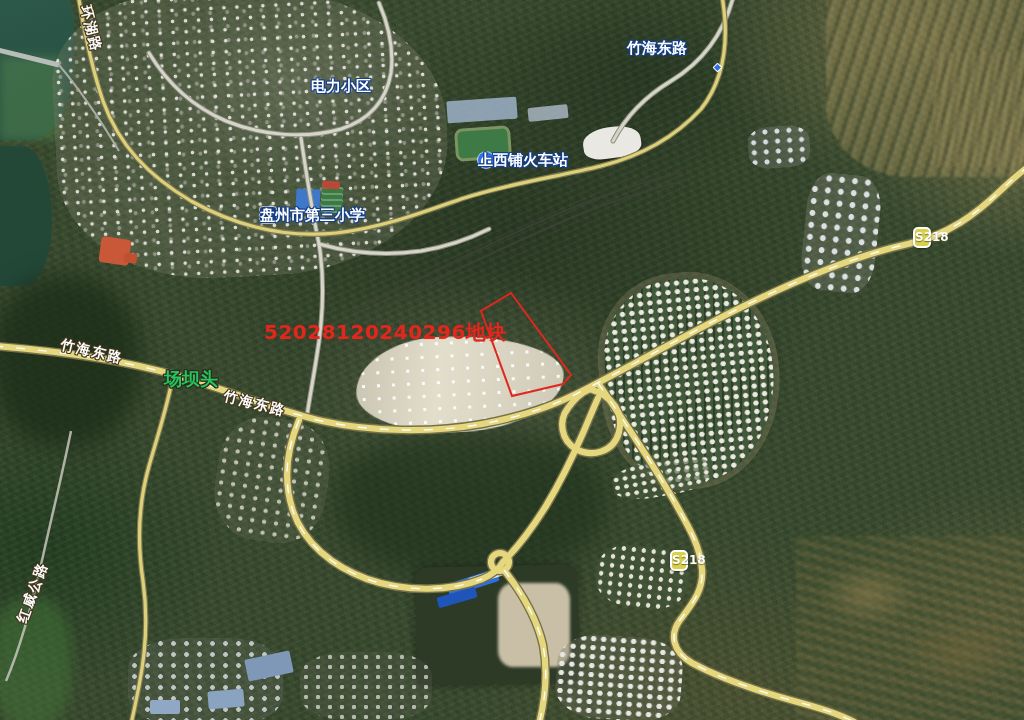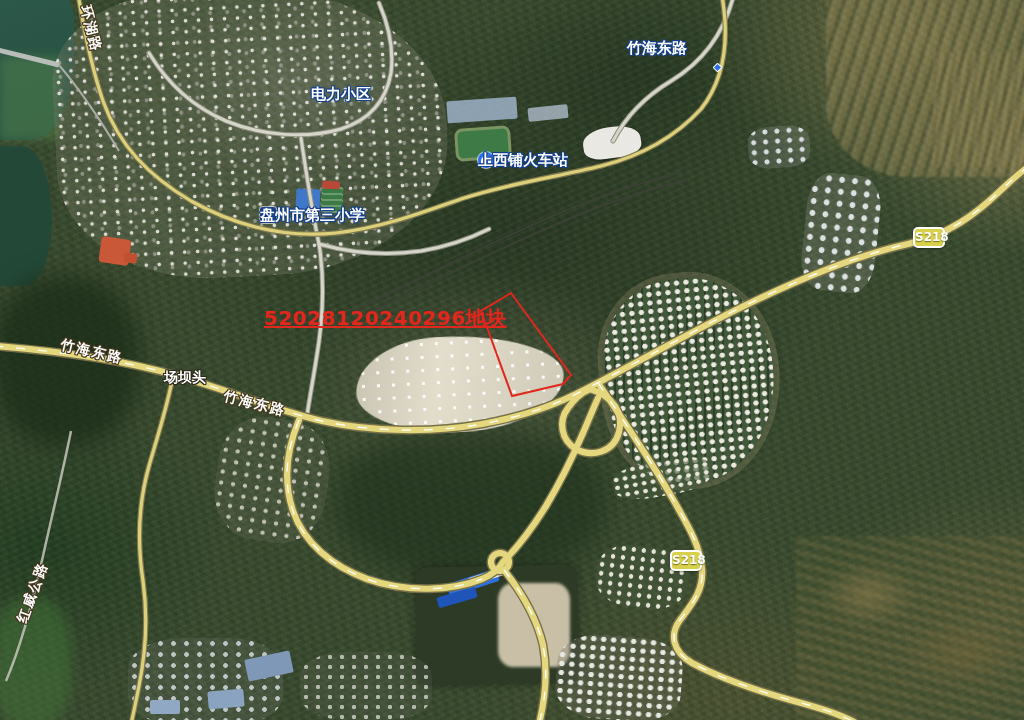--- a/index.html
+++ b/index.html
@@ -119,25 +119,25 @@
   svg{left:0;top:0;overflow:visible;}
 
   
   .lbl{font-weight:bold;white-space:nowrap;line-height:1;}
   .poi-t{color:#fff;font-size:15px;
     text-shadow:1px 0 0 #15408c,-1px 0 0 #15408c,0 1px 0 #15408c,0 -1px 0 #15408c,
       1px 1px 0 #15408c,-1px -1px 0 #15408c,1px -1px 0 #15408c,-1px 1px 0 #15408c;}
   .road-t{color:#fff;font-size:14px;letter-spacing:2px;
     text-shadow:1px 0 0 #46391f,-1px 0 0 #46391f,0 1px 0 #46391f,0 -1px 0 #46391f,
       1px 1px 0 #46391f,-1px -1px 0 #46391f,1px -1px 0 #46391f,-1px 1px 0 #46391f;}
-  .dark-t{color:#ffffff;font-size:14px;
+  .dark-t{color:#22c55e;font-size:18px;
     text-shadow:1px 0 0 #2e2a1c,-1px 0 0 #2e2a1c,0 1px 0 #2e2a1c,0 -1px 0 #2e2a1c,
       1px 1px 0 #2e2a1c,-1px -1px 0 #2e2a1c,1px -1px 0 #2e2a1c,-1px 1px 0 #2e2a1c;}
   .red-t{color:#e0281e;font-size:20px;letter-spacing:0.5px;text-shadow:0 0 1px rgba(190,20,10,.55);}
-  .badge{width:32px;height:21px;background:#d9d04c;border:2px solid #fff;border-radius:5px;
+  .badge{width:18px;height:21px;background:#d9d04c;border:2px solid #fff;border-radius:5px;
     color:#fff;font-size:12px;font-weight:bold;text-align:center;line-height:17px;
     box-shadow:0 1px 2px rgba(0,0,0,.4);text-shadow:0 1px 1px rgba(90,90,20,.8);}
   .icon-train{width:16px;height:16px;background:#2e6ff0;border-radius:50%;box-shadow:0 0 0 1px rgba(255,255,255,.7);}
   .icon-train i{position:absolute;left:3px;top:4px;width:10px;height:8px;background:#fff;border-radius:5px 5px 1px 1px;}
   .icon-train b{position:absolute;left:6px;top:7px;width:4px;height:5px;background:#2e6ff0;border-radius:2px 2px 0 0;}
   .icon-school{width:16px;height:16px;background:#1d3e80;border-radius:3px;box-shadow:0 0 0 1px rgba(255,255,255,.6);}
   .icon-school i{position:absolute;left:3px;top:4px;width:10px;height:4px;background:#fff;transform:skewX(-18deg);}
   .icon-school b{position:absolute;left:5px;top:9px;width:6px;height:3px;background:#fff;}
   .dot-marker{width:7px;height:7px;background:#2f6fe8;border:1px solid #fff;transform:rotate(45deg);border-radius:1px;}
   .row{display:flex;align-items:center;gap:4px;position:absolute;}
@@ -249,41 +249,41 @@
   </svg>
 
   <div class="row" style="left:628px;top:-9px;">
     
     
   </div>
 
   <div class="lbl poi-t" style="left:627px;top:41px;">竹海东路</div>
   <div class="dot-marker" style="left:714px;top:64px;"></div>
 
-  <div class="lbl poi-t" style="left:311px;top:79px;margin-top:8px;">电力小区</div>
+  <div class="lbl poi-t" style="left:311px;top:79px;">电力小区</div>
 
   <div class="lbl road-t" style="left:58px;top:8px;transform:rotate(76deg);transform-origin:20px 20px;">环湖路</div>
 
   <div class="row" style="left:478px;top:160px;">
     <span class="icon-train">
         <i></i>
         <b></b>
       </span>
     <span class="lbl poi-t">上西铺火车站</span>
   </div>
 
   <div class="row" style="left:260px;top:215px;">
     <span class="icon-school">
         <i></i>
         <b></b>
       </span>
     <span class="lbl poi-t">盘州市第三小学</span>
   </div>
 
-  <div class="lbl red-t" style="left:264px;top:308px;text-decoration:underline;">52028120240296地块</div>
+  <div class="lbl red-t" style="left:264px;top:322px;">52028120240296地块</div>
 
   <div class="lbl road-t" style="left:60px;top:344px;transform:rotate(13deg);">竹海东路</div>
 
   <div class="lbl dark-t" style="left:164px;top:370px;">场坝头</div>
 
   <div class="lbl road-t" style="left:223px;top:396px;transform:rotate(14deg);">竹海东路</div>
 
   <div class="badge" style="left:913px;top:227px;">S218</div>
   <div class="badge" style="left:670px;top:550px;">S218</div>
 

